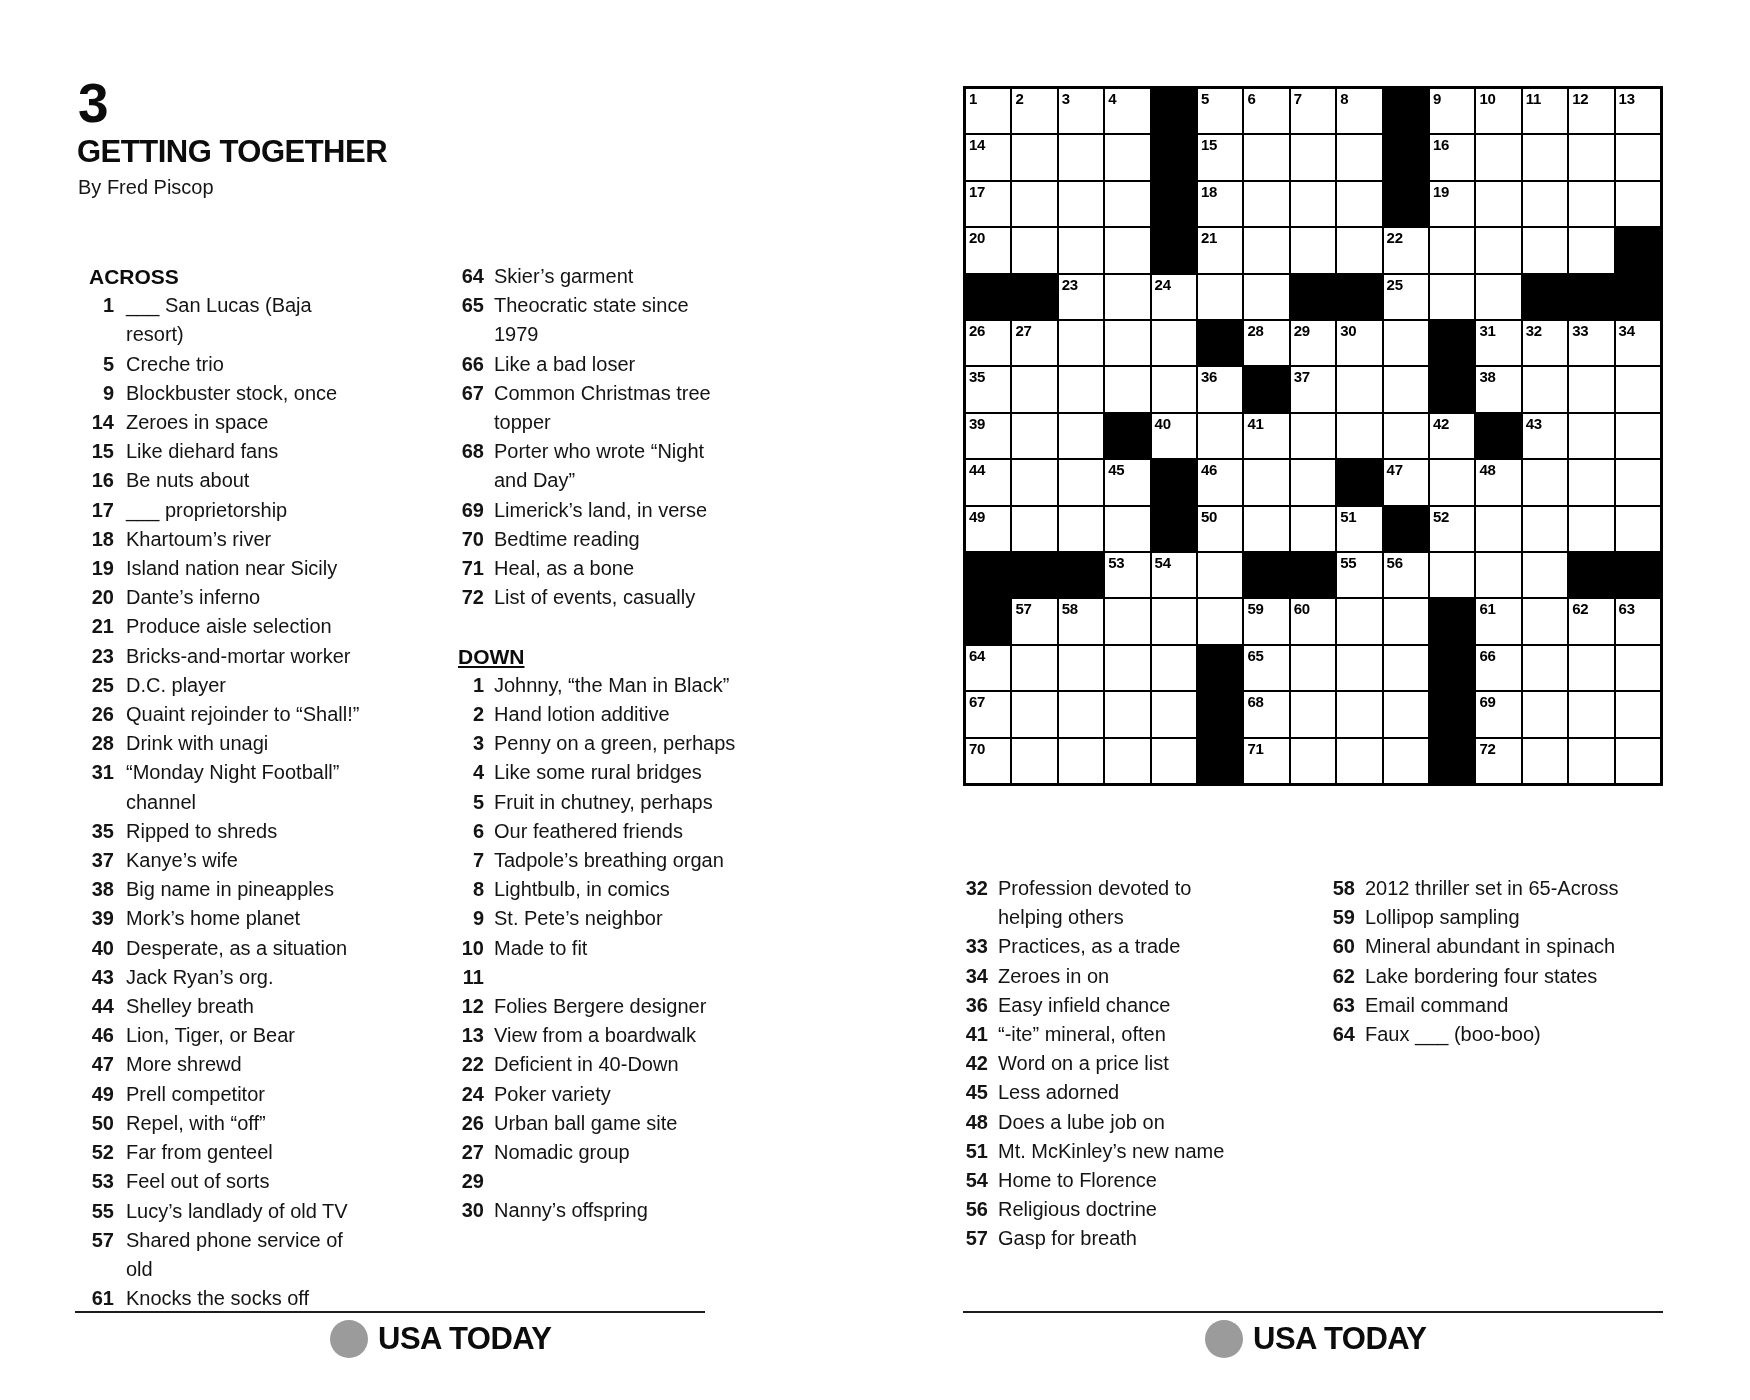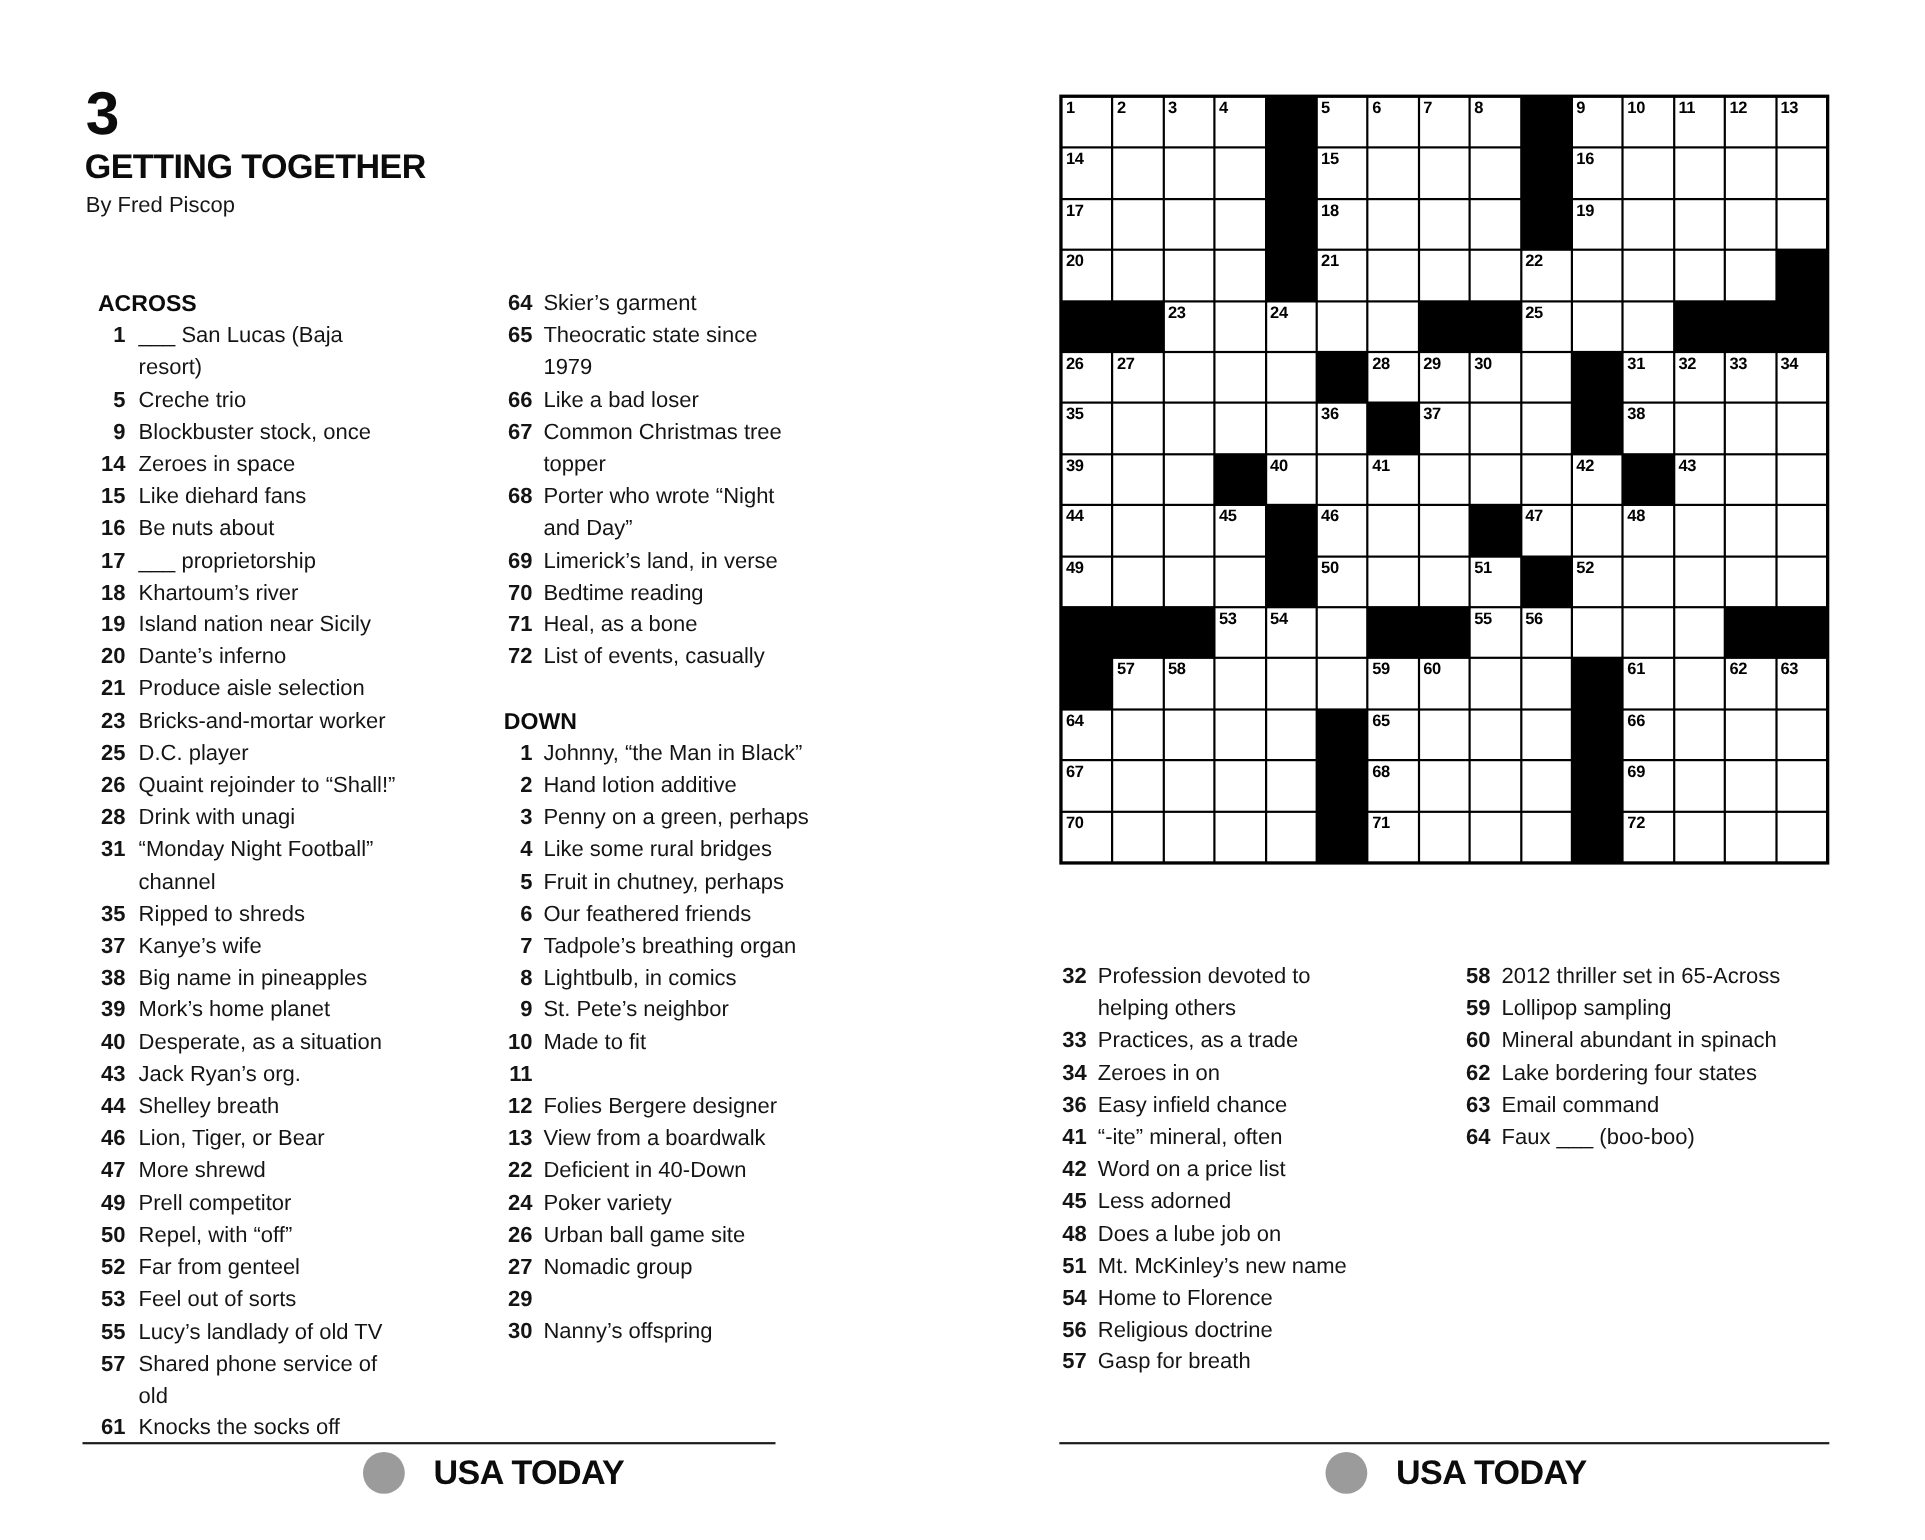--- a/index.html
+++ b/index.html
@@ -20,41 +20,41 @@
   .col3 { left:956px;  top:874px; width:294px; }
   .col4 { left:1323px; top:874px; width:297px; }
 
   .clue { display:flex; align-items:flex-start; }
   .cnum { flex:none; font-weight:700; text-align:right; }
   .col1 .cnum { width:36px; margin-right:12px; }
   .col2 .cnum, .col3 .cnum, .col4 .cnum { width:32px; margin-right:10px; }
   .ctext { flex:1; }
   .clue-header { font-size:21px; font-weight:800; color:#0c0c0c; }
   .col1 .clue-header { padding-left:11px; }
-  .col2 .clue-header { padding-left:6px; }
+  .col2 .clue-header { padding-left:6px;text-decoration:underline; }
   .clue-spacer { height:29.2px; }
 
   
   .crossword {
     position:absolute; left:963px; top:86px; width:700px; height:700px;
     box-sizing:border-box; background:#000; padding:3px;
     display:grid; grid-template-columns:repeat(15,1fr); grid-template-rows:repeat(15,1fr); gap:2px;
   }
   .cell { position:relative; background:#fff; }
   .cell.black { background:#000; }
   .cellnum {
     position:absolute; top:2px; left:3px;
     font-size:15px; font-weight:700; line-height:1; color:#000; letter-spacing:-0.3px;
   }
 
   
   .footer-rule { position:absolute; top:1311px; height:2px; background:#1c1c1c; }
   .rule-left  { left:75px;  width:630px; }
   .rule-right { left:963px; width:700px; }
-  .logo { position:absolute; top:1320px; display:flex; align-items:center; gap:26px; }
+  .logo { position:absolute; top:1320px; display:flex; align-items:center; gap:10px; }
   .logo-left  { left:330px; }
   .logo-right { left:1205px; }
   .logo-ball  { width:38px; height:38px; border-radius:50%; }
   .logo-text  { font-size:31px; font-weight:800; letter-spacing:-0.5px; color:#0c0c0c; white-space:nowrap; }
 </style>
 </head>
 <body>
 
 <div class="page">
 

